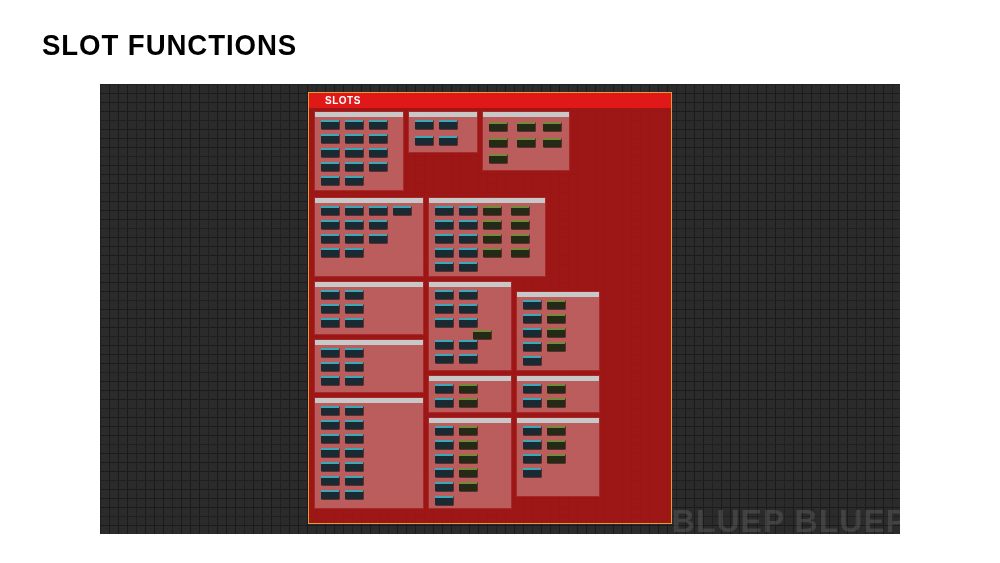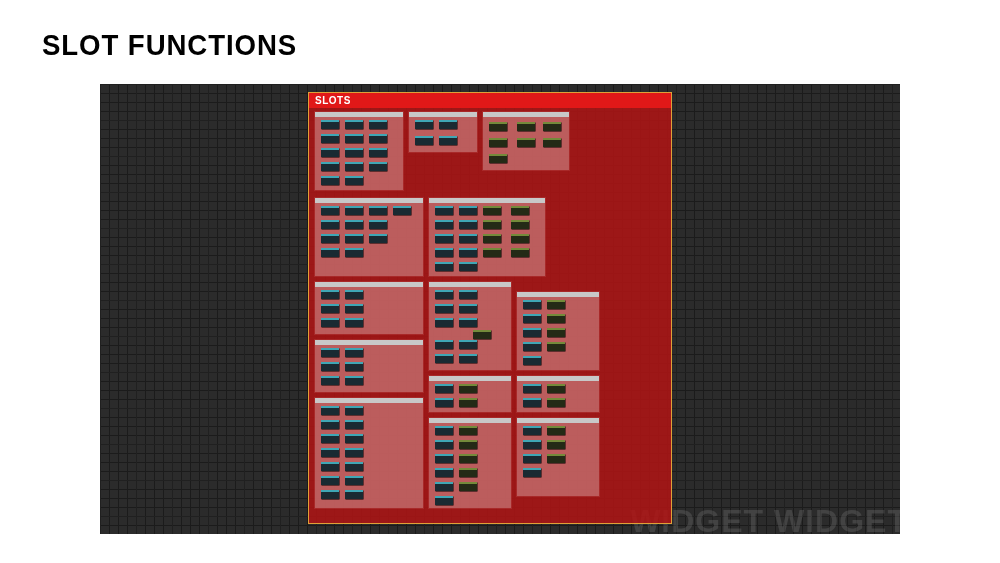--- a/index.html
+++ b/index.html
@@ -61,21 +61,21 @@
     width: 364px;
     height: 432px;
     border: 1.5px solid #e0a038;
     background: rgba(178, 20, 20, 0.85);
   }
   .slots-header {
     background: #e01818;
     color: #fff;
     font-size: 10px;
     font-weight: bold;
-    padding: 2px 6px;
+    padding: 2px 16px;
     letter-spacing: 0.5px;
   }
   .slots-body {
     position: relative;
     width: 100%;
     height: calc(100% - 16px);
   }
 
   .group {
     position: absolute;
@@ -95,21 +95,21 @@
     box-shadow: 0.5px 0.5px 0 #000;
   }
   .node.olive { --node-accent: #748a3a; background: #242a16; }
 </style>
 </head>
 <body>
 
 <div class="page-title">SLOT FUNCTIONS</div>
 
 <div class="canvas">
-  <div class="watermark">WIDGET WIDGET</div>
+  <div class="watermark">BLUEP BLUEP</div>
 
   <div class="slots-frame">
     <div class="slots-header">SLOTS</div>
     <div class="slots-body" id="slots-body">
         <div class="group" style="left: 6px; top: 4px; width: 88px; height: 78px;">
           <div class="group-header"></div>
           <div class="node" style="left: 6px; top: 8px;"></div>
           <div class="node" style="left: 30px; top: 8px;"></div>
           <div class="node" style="left: 54px; top: 8px;"></div>
           <div class="node" style="left: 6px; top: 22px;"></div>

